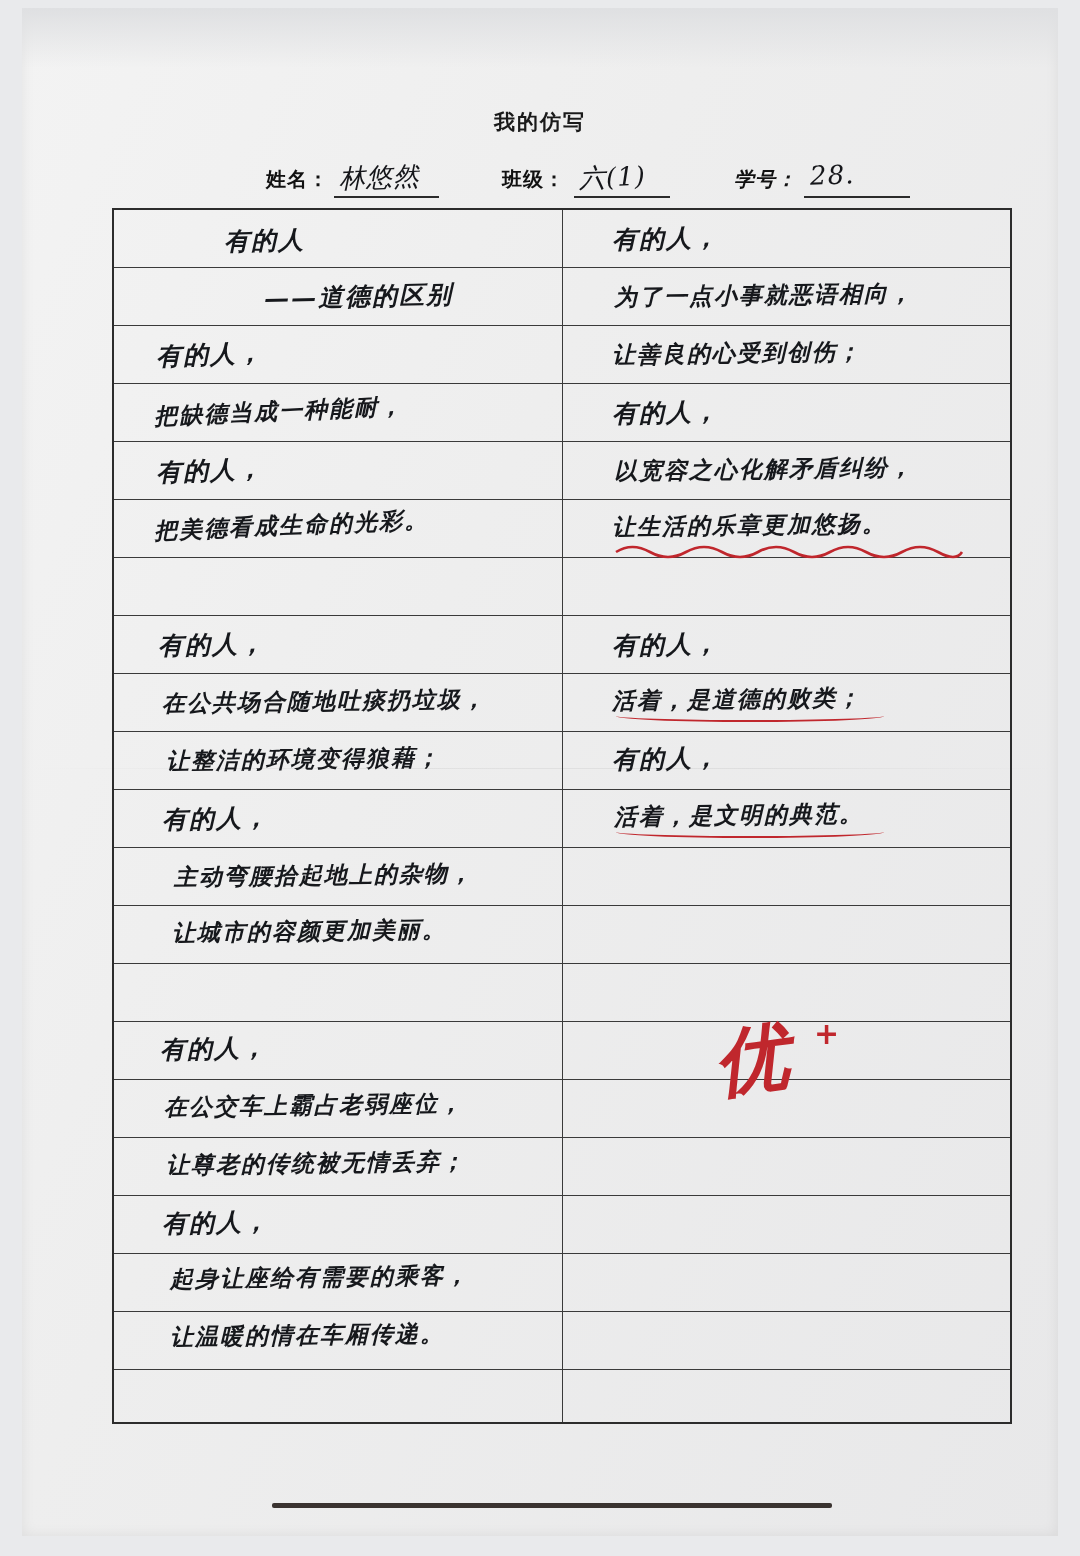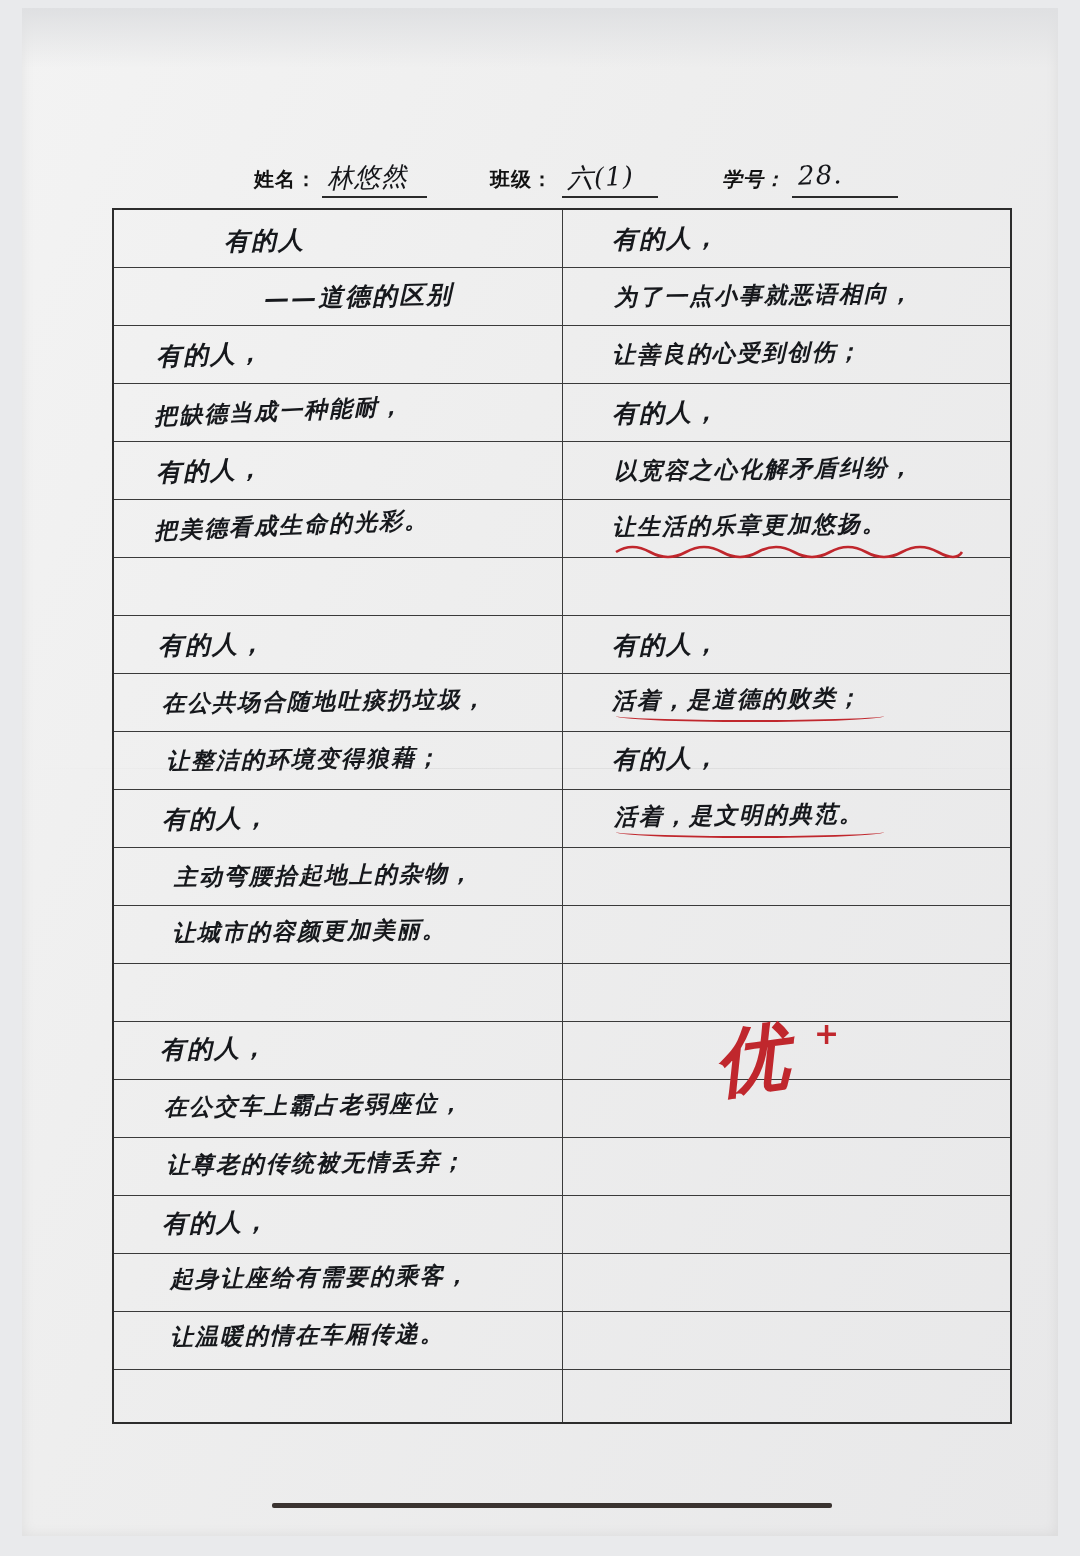--- a/index.html
+++ b/index.html
@@ -21,21 +21,21 @@
     content:"";position:absolute;left:0;top:0;right:0;height:60px;
     background:linear-gradient(180deg,#dfe0e2 0%,rgba(238,238,238,0) 100%);
   }
   .title{
     position:absolute;top:100px;left:0;width:100%;
     text-align:center;font-size:21px;color:#1a1a1a;
     font-family:"DejaVu Sans","Liberation Sans",sans-serif;
     letter-spacing:2px;font-weight:600;
   }
   .meta{
-    position:absolute;top:158px;left:0;width:100%;height:34px;
+    position:absolute;top:158px;left:12px;width:100%;height:34px;
     font-size:20px;color:#111;letter-spacing:1px;
   }
   .meta .lab{position:absolute;top:0;font-weight:600;}
   .meta .val{
     position:absolute;top:-6px;
     font-family:"DejaVu Serif","Liberation Serif",serif;
     font-size:26px;color:#15161a;
     font-style:italic;
     transform:rotate(-2.2deg);
   }
@@ -98,20 +98,21 @@
     background:linear-gradient(90deg,rgba(0,0,0,0) 0%,rgba(0,0,0,.05) 30%,rgba(0,0,0,.06) 70%,rgba(0,0,0,0) 100%);
   }
 </style>
 </head>
 <body>
 
 <div id="sheet">
 
   <div class="crease" style="top:760px;"></div>
 
+  <div class="title">我的仿写</div>
 
   <div class="meta">
     <span class="lab" style="left:232px;">姓名：</span>
     <span class="val" style="left:305px;">林悠然</span>
     <span class="ul" style="left:300px;top:30px;width:105px;"></span>
 
     <span class="lab" style="left:468px;text-align:right;">班级：</span>
     <span class="val" style="left:545px;">六(1)</span>
     <span class="ul" style="left:540px;top:30px;width:96px;"></span>
 

